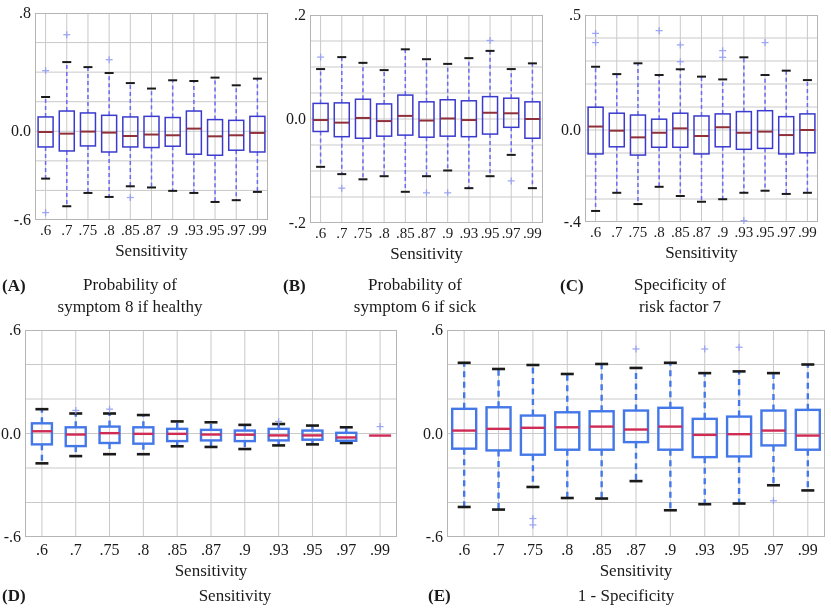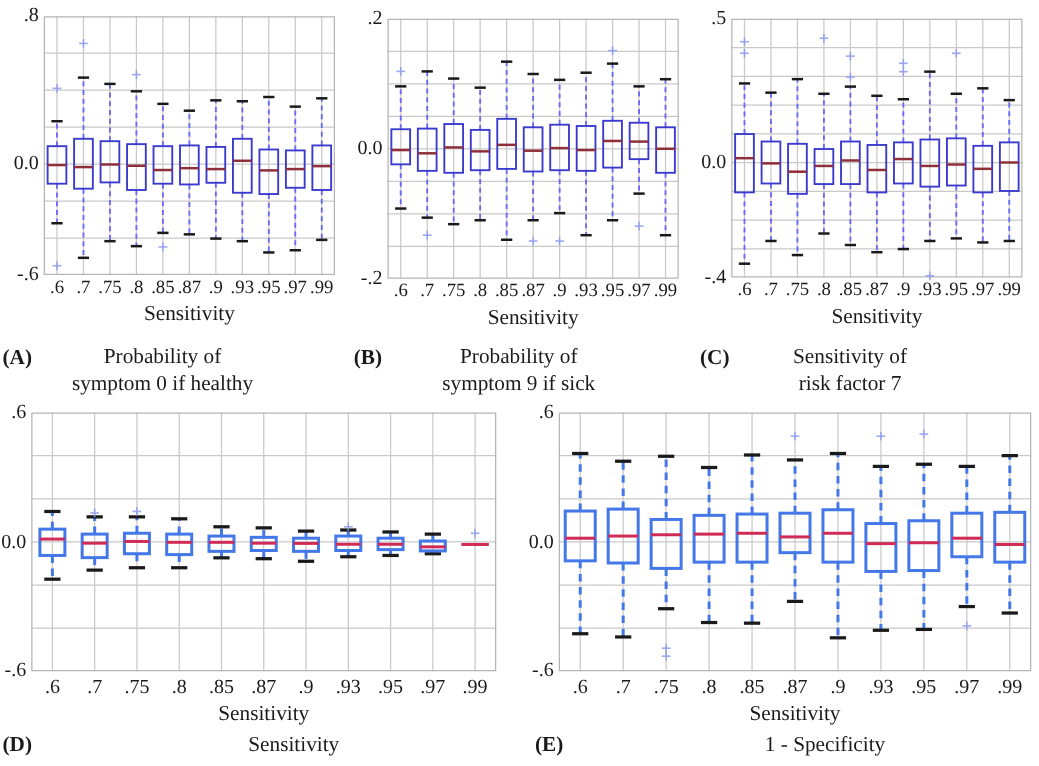--- a/index.html
+++ b/index.html
@@ -757,30 +757,30 @@
       <div class="xtick big" style="left: 240.727px; top: 211px;">.93</div>
       <div class="xtick big" style="left: 275.091px; top: 211px;">.95</div>
       <div class="xtick big" style="left: 309.455px; top: 211px;">.97</div>
       <div class="xtick big" style="left: 343.818px; top: 211px;">.99</div>
       <div class="xaxis-label" style="left: 0px; width: 378px; top: 231px;">Sensitivity</div>
     </div>
 
   <div class="cap-letter" style="left:2px;top:276px;">(A)</div>
   <div class="cap-text" style="left:30px;top:274px;width:200px;">
     <div>Probability of</div>
-    <div>symptom 0 if healthy</div>
+    <div>symptom 8 if healthy</div>
   </div>
   <div class="cap-letter" style="left:283px;top:276px;">(B)</div>
   <div class="cap-text" style="left:315px;top:274px;width:200px;">
     <div>Probability of</div>
-    <div>symptom 9 if sick</div>
+    <div>symptom 6 if sick</div>
   </div>
   <div class="cap-letter" style="left:560px;top:276px;">(C)</div>
   <div class="cap-text" style="left:580px;top:274px;width:200px;">
-    <div>Sensitivity of</div>
+    <div>Specificity of</div>
     <div>risk factor 7</div>
   </div>
 
   <div class="cap-letter" style="left:2px;top:586px;">(D)</div>
   <div class="cap-text" style="left:135px;top:585px;width:200px;">Sensitivity</div>
   <div class="cap-letter" style="left:428px;top:586px;">(E)</div>
-  <div class="cap-text" style="left:560px;top:585px;width:200px;text-align:center;">1 - Specificity</div>
+  <div class="cap-text" style="left:526px;top:585px;width:200px;text-align:center;">1 - Specificity</div>
 </div>
 
 </body></html>

